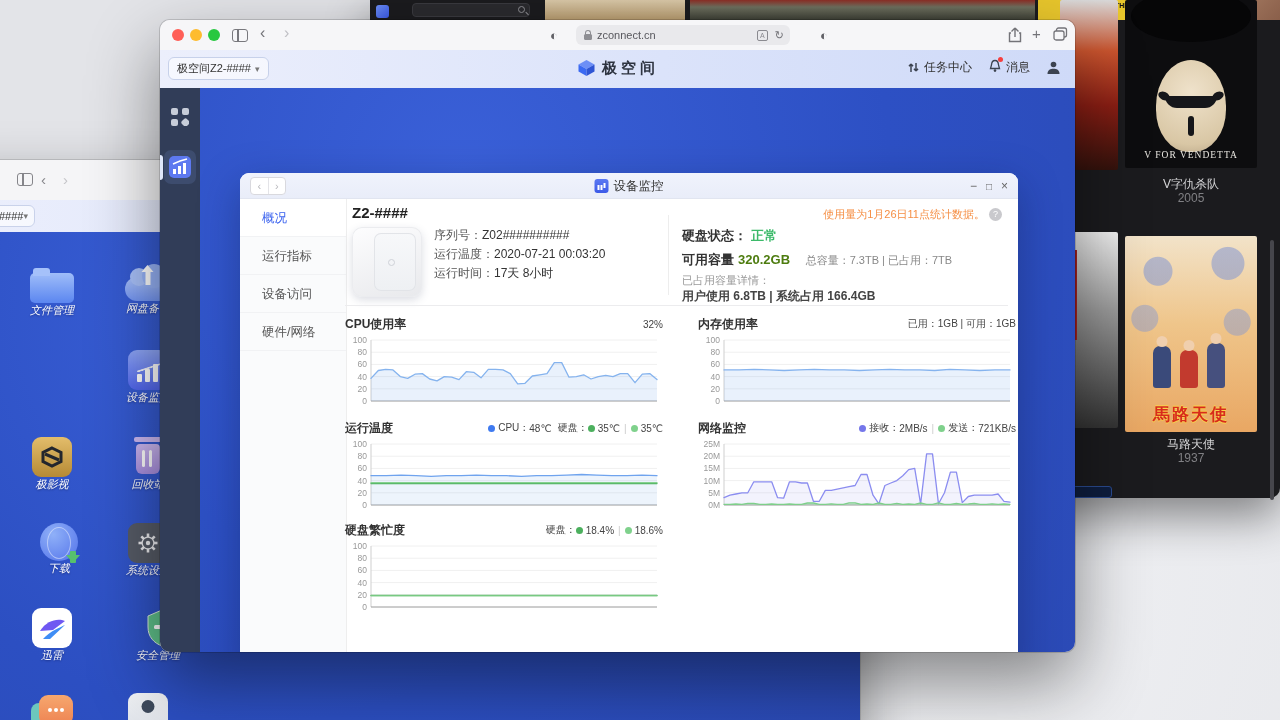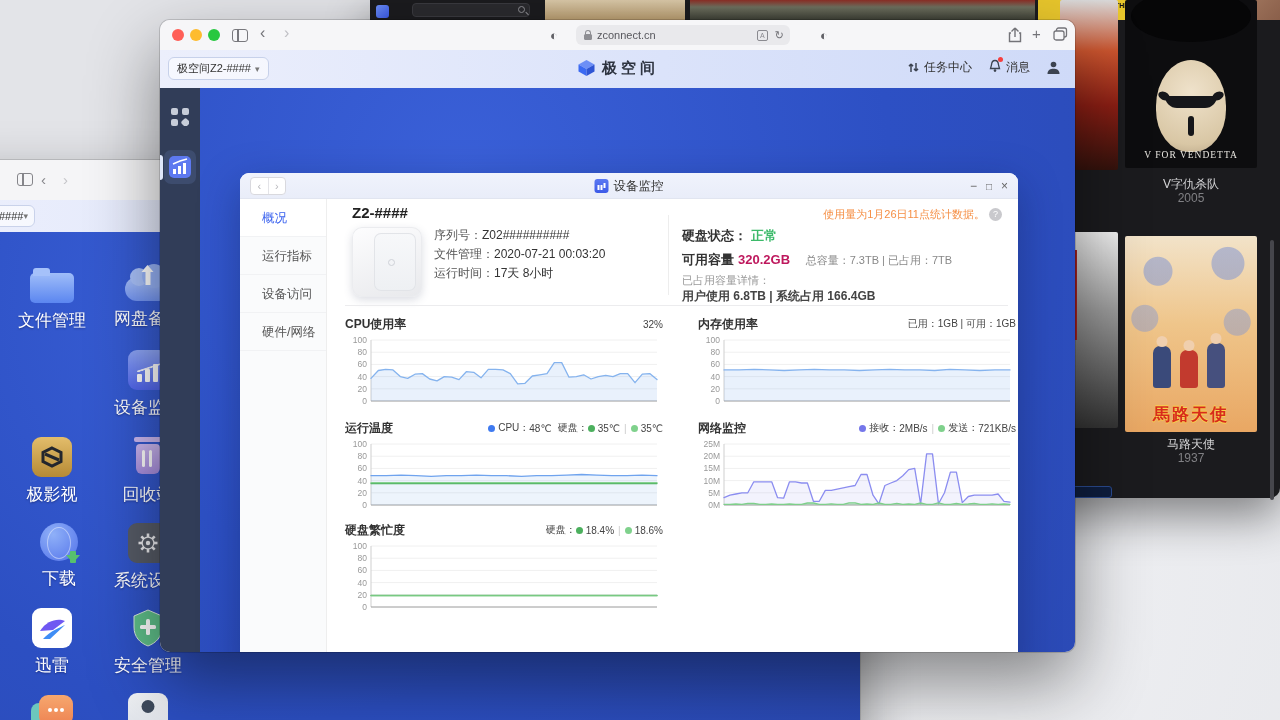--- a/index.html
+++ b/index.html
@@ -58,21 +58,21 @@
   #win2 .toolbar{position:relative;height:40px;background:#f5f5f7;}
   #win2 .tabstrip{position:relative;height:32px;background:linear-gradient(90deg,#eceffc,#dbe3fa 60%,#d5dff9);}
   #win2 .tabpill{position:absolute;left:8px;top:5px;width:90px;height:22px;border-radius:6px;background:rgba(255,255,255,.6);
     border:1px solid #c9d2ea;overflow:hidden;display:flex;align-items:center;justify-content:flex-end;padding-right:6px;
     font-size:11px;color:#333;white-space:nowrap;}
   #win2 .desk{position:absolute;left:0;right:0;top:72px;bottom:0;background:radial-gradient(circle at 35% 15%,#3a60d8,#2c4fc2 55%,#2b4ab4);}
   .tbi{position:absolute;top:12px;color:#85858a;font-size:15px;line-height:16px;}
   .sidetoggle{width:16px;height:13px;border:1.5px solid #85858a;border-radius:3px;}
   .sidetoggle::before{content:"";position:absolute;left:4px;top:0;bottom:0;width:1.5px;background:#85858a;}
   .dicon-wrap{position:absolute;width:64px;display:flex;flex-direction:column;align-items:center;}
-  .dicon-wrap .lbl{margin-top:6px;font-size:17px;color:#fff;text-shadow:0 1px 2px rgba(0,0,40,.4);white-space:nowrap;}
+  .dicon-wrap .lbl{margin-top:0;font-size:11px;color:#fff;text-shadow:0 1px 2px rgba(0,0,40,.4);white-space:nowrap;font-style:italic;}
   .ic{position:relative;}
   .ic-folder{width:44px;height:30px;margin-top:8px;border-radius:5px;background:linear-gradient(#9fbdf9,#5b86f0);}
   .ic-folder::before{content:"";position:absolute;top:-5px;left:3px;width:17px;height:8px;border-radius:3px 3px 0 0;background:#a5c1fa;}
   .ic-cloud{width:46px;height:24px;margin-top:12px;border-radius:13px;background:linear-gradient(#a8c0f9,#7496f3);}
   .ic-cloud::before{content:"";position:absolute;left:5px;top:-9px;width:18px;height:18px;border-radius:50%;background:#a8c0f9;}
   .ic-cloud::after{content:"";position:absolute;right:5px;top:-13px;width:24px;height:24px;border-radius:50%;background:#96b2f7;}
   .ic-cloud .up{position:absolute;left:50%;top:-6px;transform:translateX(-50%);width:5px;height:14px;background:#fff;z-index:1;}
   .ic-cloud .up::before{content:"";position:absolute;left:-4px;top:-6px;border:6.5px solid transparent;border-bottom:7px solid #fff;border-top:none;}
   .ic-photo{width:40px;height:40px;border-radius:9px;background:linear-gradient(#7fa6f6,#4f7cf0);overflow:hidden;}
   .ic-photo::before{content:"";position:absolute;left:7px;top:7px;width:7px;height:7px;border-radius:50%;background:#fff;opacity:.95;}
@@ -143,40 +143,40 @@
     box-shadow:0 12px 40px rgba(10,20,60,.35);overflow:hidden;}
   #dlg-tb{position:relative;height:26px;background:linear-gradient(#f0f3fc,#e9edf9);border-bottom:1px solid #e1e5f0;}
   #dlg-nav{position:absolute;left:10px;top:4px;width:36px;height:18px;border:1px solid #d9d9de;border-radius:4px;background:#fff;display:flex;}
   #dlg-nav span{flex:1;text-align:center;font-size:11px;line-height:16px;color:#b9b9bd;}
   #dlg-nav span+span{border-left:1px solid #e4e4e8;}
   #dlg-title{position:absolute;left:50%;top:0;height:26px;transform:translateX(-50%);display:flex;align-items:center;gap:5px;font-size:12.5px;color:#333;}
   .dlg-ic{width:14px;height:14px;border-radius:3px;background:linear-gradient(#5b79f2,#3c5ae8);position:relative;}
   .dlg-ic::before{content:"";position:absolute;left:3px;bottom:3px;width:2px;height:5px;background:#fff;box-shadow:3px 0 0 #fff,6px -2px 0 #fff;}
   #dlg-ctl{position:absolute;right:10px;top:0;height:26px;display:flex;align-items:center;gap:9px;color:#666;font-size:12px;}
   #dlg-body{position:absolute;left:0;right:0;top:26px;bottom:0;background:#fff;}
-  #dlg-menu{position:absolute;left:0;top:0;bottom:0;width:87px;background:#fafbfc;border-right:1px solid #eee;}
+  #dlg-menu{position:absolute;left:0;top:0;bottom:0;width:107px;background:#fafbfc;border-right:1px solid #eee;}
   .menu-item{height:38px;line-height:38px;padding-left:22px;font-size:12.5px;color:#555;border-bottom:1px solid #f1f2f4;background:#fff;}
   .menu-item.active{color:#3a62ef;}
   .menu-item:nth-child(n+2){background:#fafbfc;}
 
   #overview{position:absolute;left:95px;right:0;top:0;height:107px;}
   #ov-name{position:absolute;left:17px;top:5px;font-size:15px;font-weight:bold;color:#222;}
   .nas{position:absolute;left:17px;top:28px;width:70px;height:70px;border-radius:10px;
      background:linear-gradient(160deg,#fdfdfe,#e8e9ec);box-shadow:0 3px 8px rgba(80,90,120,.2),inset 0 0 0 1px #ebecef;}
   .nas .door{position:absolute;right:6px;top:6px;width:42px;height:58px;border-radius:7px;background:linear-gradient(#f7f8fa,#eef0f3);box-shadow:inset 0 0 0 1px #e2e4e8;}
   .nas .dot{position:absolute;right:24px;top:32px;width:7px;height:7px;border-radius:50%;border:1.5px solid #cfd2d8;}
   #ov-info{position:absolute;left:99px;top:27px;font-size:12px;color:#333;line-height:19px;}
   #ov-info .lab{color:#555;}
   #ov-divider{position:absolute;left:333px;top:16px;width:1px;height:80px;background:#ededed;}
   #ov-note{position:absolute;right:16px;top:8px;font-size:11px;color:#f58f45;display:flex;align-items:center;gap:4px;}
   .help-c{width:13px;height:13px;border-radius:50%;background:#c9c9cd;color:#fff;font-size:9px;line-height:13px;text-align:center;}
   #ov-status{position:absolute;left:347px;top:28px;font-size:13px;color:#333;font-weight:bold;}
   #ov-status .val{color:#3cba6a;margin-left:4px;}
   #ov-cap{position:absolute;left:347px;top:52px;font-size:13px;color:#333;font-weight:bold;}
-  #ov-cap .avail{color:#be185d;margin-left:4px;}
+  #ov-cap .avail{color:#4d7c0f;margin-left:4px;}
   #ov-cap .totals{font-size:11px;color:#888;font-weight:normal;margin-left:12px;}
   #ov-detail-lab{position:absolute;left:347px;top:74px;font-size:11px;color:#999;}
   #ov-detail{position:absolute;left:347px;top:89px;font-size:12px;color:#444;font-weight:600;}
   #ov-hr{position:absolute;left:10px;right:10px;bottom:0;height:1px;background:#ececee;}
 
   #charts{position:absolute;left:95px;right:0;top:107px;bottom:0;}
   .card{position:absolute;width:318px;height:96px;}
   .card.c-l{left:10px;}.card.c-r{left:363px;}
   .card.r1{top:10px;}.card.r2{top:114px;}.card.r3{top:216px;}
   .c-head{height:16px;display:flex;align-items:center;}
@@ -302,21 +302,21 @@
       </div>
       <div class="dicon-wrap" style="left:83px;top:376px;">
         <div class="ic ic-bird">
           <svg width="30" height="26">
             <path d="M3 16 C10 5 21 3 28 6 L16 15 Z" fill="#6f58f2"></path>
             <path d="M6 24 C13 16 24 12 28 10 L13 24 Z" fill="#3f8df5"></path>
           </svg>
         </div>
         <div class="lbl">迅雷</div>
       </div>
-      <div class="dicon-wrap" style="left:179px;top:376px;">
+      <div class="dicon-wrap" style="left:179px;top:376px;align-items:flex-end;">
         <div class="ic ic-shield-g">
           <svg width="32" height="38">
             <path d="M16 1 L30 7 V18 C30 28 24 34 16 37 C8 34 2 28 2 18 V7 Z" fill="#5fc08a" stroke="#d7e8de" stroke-width="1"></path>
             <rect x="14" y="10" width="4" height="16" rx="1.5" fill="#fff"></rect>
               <rect x="8" y="16" width="16" height="4" rx="1.5" fill="#fff"></rect>
           </svg>
         </div>
         <div class="lbl">安全管理</div>
       </div>
 
@@ -446,21 +446,21 @@
           </div>
 
           <div id="overview">
             <div id="ov-name">Z2-####</div>
             <div class="nas">
                 <div class="door"></div>
                 <div class="dot"></div>
               </div>
             <div id="ov-info">
               <div><span class="lab">序列号：</span><span>Z02##########</span></div>
-              <div><span class="lab">文件管理：</span><span>2020-07-21 00:03:20</span></div>
+              <div><span class="lab">运行温度：</span><span>2020-07-21 00:03:20</span></div>
               <div><span class="lab">运行时间：</span><span>17天 8小时</span></div>
             </div>
             <div id="ov-divider"></div>
             <div id="ov-note">
               <span>使用量为1月26日11点统计数据。</span>
               <span class="help-c">?</span>
             </div>
             <div id="ov-status">
               <span>硬盘状态：</span><span class="val">正常</span>
             </div>

